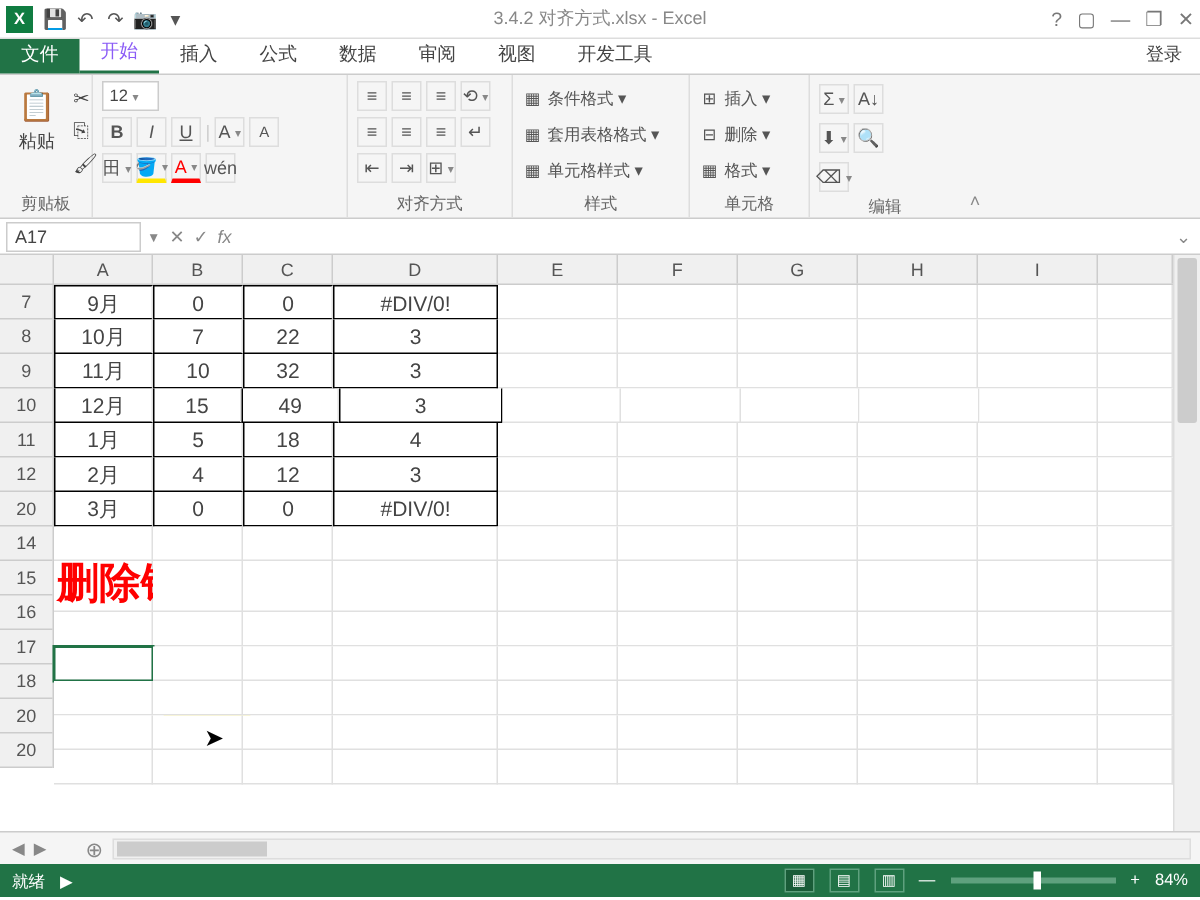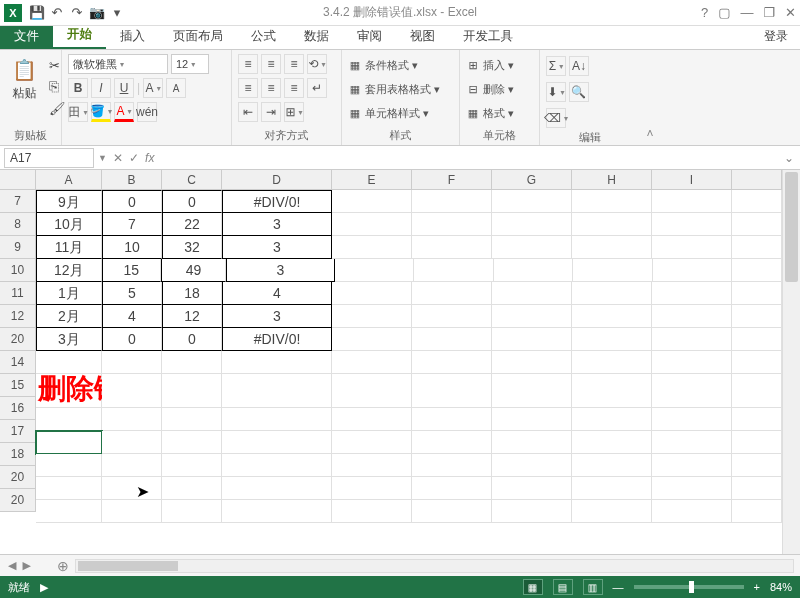--- a/index.html
+++ b/index.html
@@ -7,21 +7,21 @@
 .titlebar{height:26px;background:#fff;display:flex;align-items:center;border-bottom:1px solid #ddd;position:relative}
 .qat{display:flex;align-items:center;gap:2px;padding:0 4px}
 .qat-icon{width:18px;height:18px;display:flex;align-items:center;justify-content:center;font-size:13px;color:#555}
 .xl-logo{width:18px;height:18px;background:#107c41;color:#fff;font-weight:bold;font-size:11px;display:flex;align-items:center;justify-content:center;margin-right:4px}
 .title-text{position:absolute;left:50%;transform:translateX(-50%);color:#888;font-size:12px}
 .winctl{position:absolute;right:4px;display:flex;gap:10px;color:#777;font-size:13px}
 .winctl span{cursor:pointer}
 .tabs{height:24px;display:flex;align-items:flex-end;background:#fff;border-bottom:1px solid #ccc}
 .tab{padding:4px 14px;font-size:12.5px;cursor:pointer}
 .tab.file{background:#217346;color:#fff}
-.tab.active{color:#4d7c0f;border-bottom:2px solid #217346;font-weight:700}
+.tab.active{color:#8b5cf6;border-bottom:2px solid #217346;font-weight:400}
 .ribbon{height:96px;background:#f5f5f5;border-bottom:1px solid #ccc;display:flex}
 .group{border-right:1px solid #ddd;padding:4px 6px 2px;display:flex;flex-direction:column;justify-content:space-between}
 .group-label{text-align:center;font-size:11px;color:#666;padding-top:2px}
 .btn-big{display:flex;flex-direction:column;align-items:center;gap:3px;padding:4px 6px;cursor:pointer}
 .bi{font-size:20px;color:#555}
 .gbody{display:flex;gap:6px;flex:1}
 .col{display:flex;flex-direction:column;gap:4px;justify-content:flex-start}
 .row{display:flex;gap:3px;align-items:center}
 .ctl{height:20px;border:1px solid #ccc;background:#fff;padding:0 4px;font-size:11px;display:flex;align-items:center}
 .sq{width:20px;height:20px;border:1px solid #ddd;display:flex;align-items:center;justify-content:center;font-size:12px;color:#555;cursor:pointer}
@@ -66,35 +66,34 @@
 
 <div class="titlebar">
   <div class="qat">
     <div class="xl-logo">X</div>
     <span class="qat-icon">💾</span>
     <span class="qat-icon">↶</span>
     <span class="qat-icon">↷</span>
     <span class="qat-icon">📷</span>
     <span class="qat-icon">▾</span>
   </div>
-  <div class="title-text">3.4.2 删除错误值.xlsx - Excel</div>
+  <div class="title-text">3.4.2 对齐方式.xlsx - Excel</div>
   <div class="winctl">
     <span>?</span>
     <span>▢</span>
     <span>—</span>
     <span>❐</span>
     <span>✕</span>
   </div>
 </div>
 
 <div class="tabs">
   <div class="tab file">文件</div>
   <div class="tab active">开始</div>
   <div class="tab">插入</div>
-  <div class="tab">页面布局</div>
   <div class="tab">公式</div>
   <div class="tab">数据</div>
   <div class="tab">审阅</div>
   <div class="tab">视图</div>
   <div class="tab">开发工具</div>
   <div style="margin-left:auto;padding:4px 12px">登录</div>
 </div>
 
 <div class="ribbon">
   <div class="group" style="width:62px">
@@ -107,21 +106,20 @@
         <span style="font-size:13px">✂</span>
         <span style="font-size:13px">⎘</span>
         <span style="font-size:13px">🖌</span>
       </div>
     </div>
     <div class="group-label">剪贴板</div>
   </div>
   <div class="group" style="width:170px">
     <div class="col" style="gap:4px">
       <div class="row">
-        <div class="ctl dd" style="width:100px">微软雅黑</div>
         <div class="ctl dd" style="width:38px">12</div>
       </div>
       <div class="row">
         <div class="sq">
             <b>B</b>
           </div>
         <div class="sq">
             <i>I</i>
           </div>
         <div class="sq">

